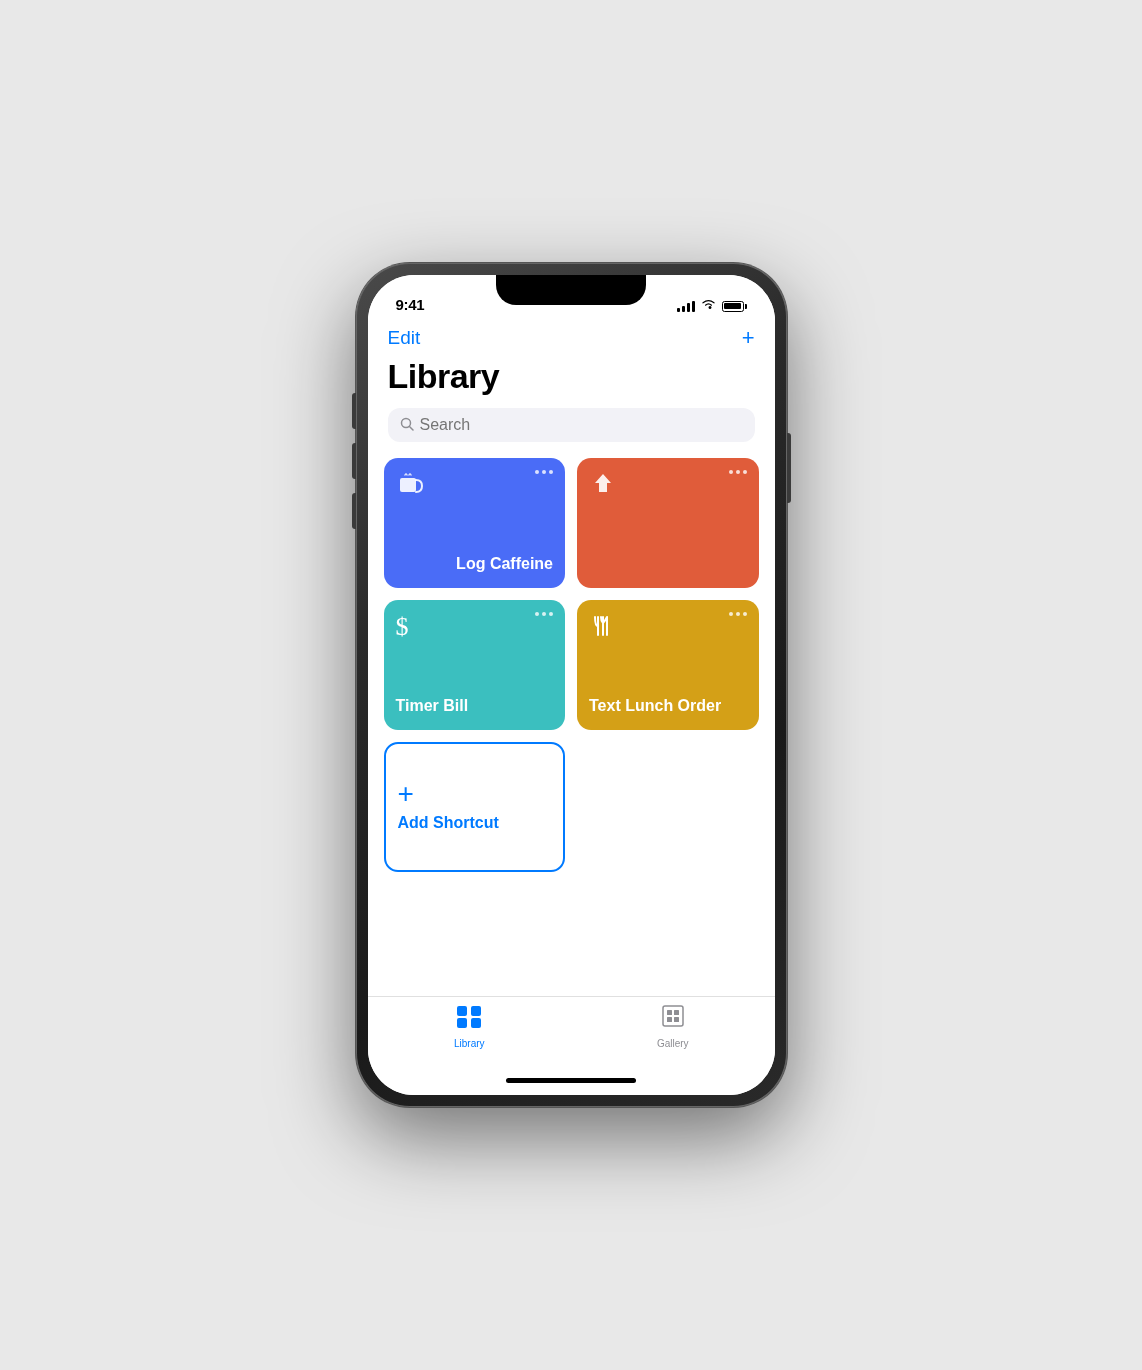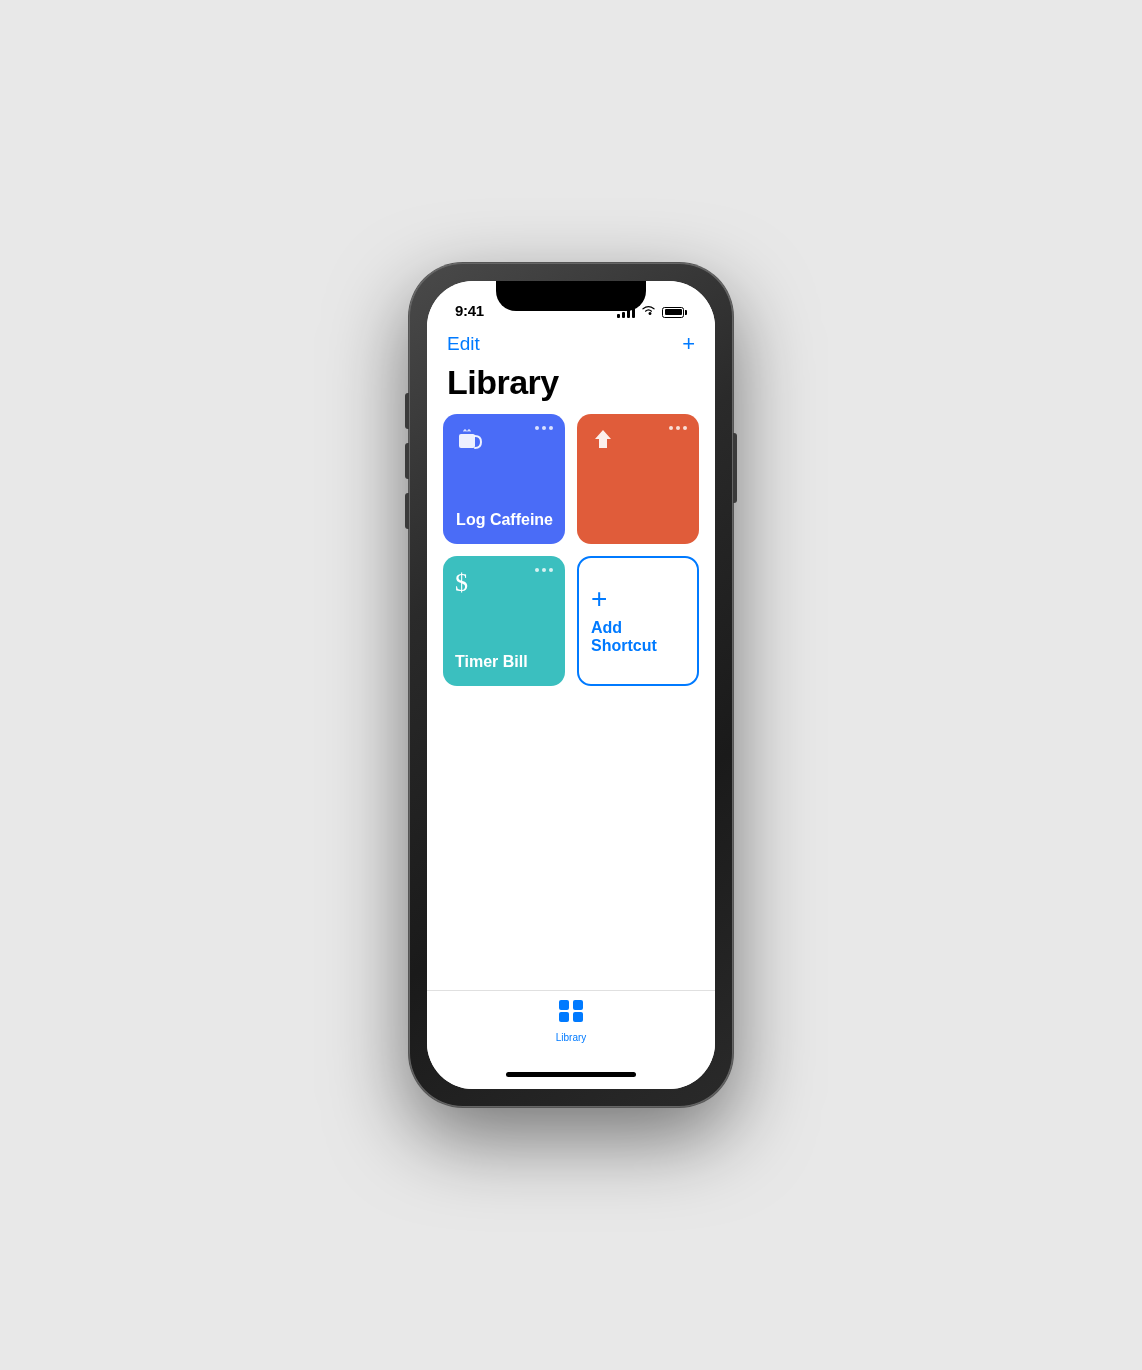--- a/index.html
+++ b/index.html
@@ -7,25 +7,25 @@
     body {
       background: #e8e8e8;
       display: flex;
       justify-content: center;
       align-items: center;
       min-height: 100vh;
       font-family: -apple-system, BlinkMacSystemFont, 'SF Pro Display', 'Helvetica Neue', sans-serif;
     }
 
     .phone-outer {
-      width: 324px;
+      width: 431px;
       height: 844px;
       background: linear-gradient(145deg, #4a4a4a, #2a2a2a, #1a1a1a, #2a2a2a);
       border-radius: 54px;
-      padding: 18px;
+      padding: 12px;
       box-shadow:
         0 0 0 1px #555,
         0 30px 80px rgba(0,0,0,0.5),
         inset 0 0 0 1px #666;
       position: relative;
     }
 
     
     .phone-outer::before {
       content: '';
@@ -392,20 +392,29 @@
 
     <div class="content">
 
       <div class="top-nav">
         <button class="nav-edit">Edit</button>
         <button class="nav-plus">+</button>
       </div>
 
       <div class="page-title">Library</div>
 
+      <div class="search-bar">
+        <span class="search-icon-inner">
+          <svg width="14" height="14" viewBox="0 0 14 14" fill="none">
+            <circle cx="6" cy="6" r="4.5" stroke="#8E8E93" stroke-width="1.5"></circle>
+            <line x1="9.5" y1="9.5" x2="13" y2="13" stroke="#8E8E93" stroke-width="1.5" stroke-linecap="round"></line>
+          </svg>
+        </span>
+        <input class="search-input-field" type="text" placeholder="Search" style="">
+      </div>
 
       <div class="shortcuts-grid">
 
         <div class="shortcut-card card-blue">
           <div class="card-top">
             <span class="card-icon">
               <svg width="28" height="28" viewBox="0 0 28 28" fill="none">
                 <rect x="4" y="8" width="16" height="14" rx="2" fill="white" opacity="0.9"></rect>
                 <path d="M20 10 Q26 10 26 16 Q26 22 20 22" stroke="white" stroke-width="2" fill="none" stroke-linecap="round" opacity="0.9"></path>
                 <path d="M9 5 Q10 3 11 5" stroke="white" stroke-width="1.5" fill="none" stroke-linecap="round" opacity="0.8"></path>
@@ -442,20 +451,38 @@
             <span class="card-icon" style="font-size:26px; color:white; font-weight:300; font-family: Georgia, serif;">$</span>
             <div class="card-more">
               <span></span>
                 <span></span>
                 <span></span>
             </div>
           </div>
           <div class="card-label">Timer Bill</div>
         </div>
 
+        <div class="shortcut-card card-yellow">
+          <div class="card-top">
+            <span class="card-icon">
+              <svg width="28" height="28" viewBox="0 0 28 28" fill="none">
+                <line x1="9" y1="5" x2="9" y2="23" stroke="white" stroke-width="2" stroke-linecap="round"></line>
+                <line x1="14" y1="5" x2="14" y2="23" stroke="white" stroke-width="2" stroke-linecap="round"></line>
+                <path d="M6 5 Q6 14 9 14" stroke="white" stroke-width="2" fill="none" stroke-linecap="round"></path>
+                <path d="M12 5 Q12 9 14 11 Q16 9 18 5 L18 23" stroke="white" stroke-width="2" fill="none" stroke-linecap="round" stroke-linejoin="round"></path>
+              </svg>
+            </span>
+            <div class="card-more">
+              <span></span>
+                <span></span>
+                <span></span>
+            </div>
+          </div>
+          <div class="card-label">Text Lunch Order</div>
+        </div>
 
         <div class="card-add">
           <div class="card-add-plus">+</div>
           <div class="card-add-label">Add Shortcut</div>
         </div>
 
       </div>
 
     </div>
 
@@ -469,20 +496,32 @@
               <svg width="26" height="24" viewBox="0 0 26 24" fill="#007AFF">
                 <rect x="1" y="1" width="10" height="10" rx="2"></rect>
                 <rect x="15" y="1" width="10" height="10" rx="2"></rect>
                 <rect x="1" y="13" width="10" height="10" rx="2"></rect>
                 <rect x="15" y="13" width="10" height="10" rx="2"></rect>
               </svg>
             </span>
             <span class="tab-label" style="color:#007AFF">Library</span>
           </div>
 
+          <div class="tab-item tab-inactive">
+            <span class="tab-icon">
+              <svg width="22" height="24" viewBox="0 0 22 24" fill="none" stroke="#8E8E93" stroke-width="1.5">
+                <rect x="1" y="1" width="20" height="20" rx="2"></rect>
+                <rect x="5" y="5" width="5" height="5" rx="0.5" fill="#8E8E93" stroke="none"></rect>
+                <rect x="12" y="5" width="5" height="5" rx="0.5" fill="#8E8E93" stroke="none"></rect>
+                <rect x="5" y="12" width="5" height="5" rx="0.5" fill="#8E8E93" stroke="none"></rect>
+                <rect x="12" y="12" width="5" height="5" rx="0.5" fill="#8E8E93" stroke="none"></rect>
+              </svg>
+            </span>
+            <span class="tab-label" style="color:#8E8E93">Gallery</span>
+          </div>
         </div>
       </div>
 
       <div style="background:#fff; padding-bottom:6px; display:flex; justify-content:center;">
         <div class="home-indicator"></div>
       </div>
     </div>
 
   </div>
 </div>

